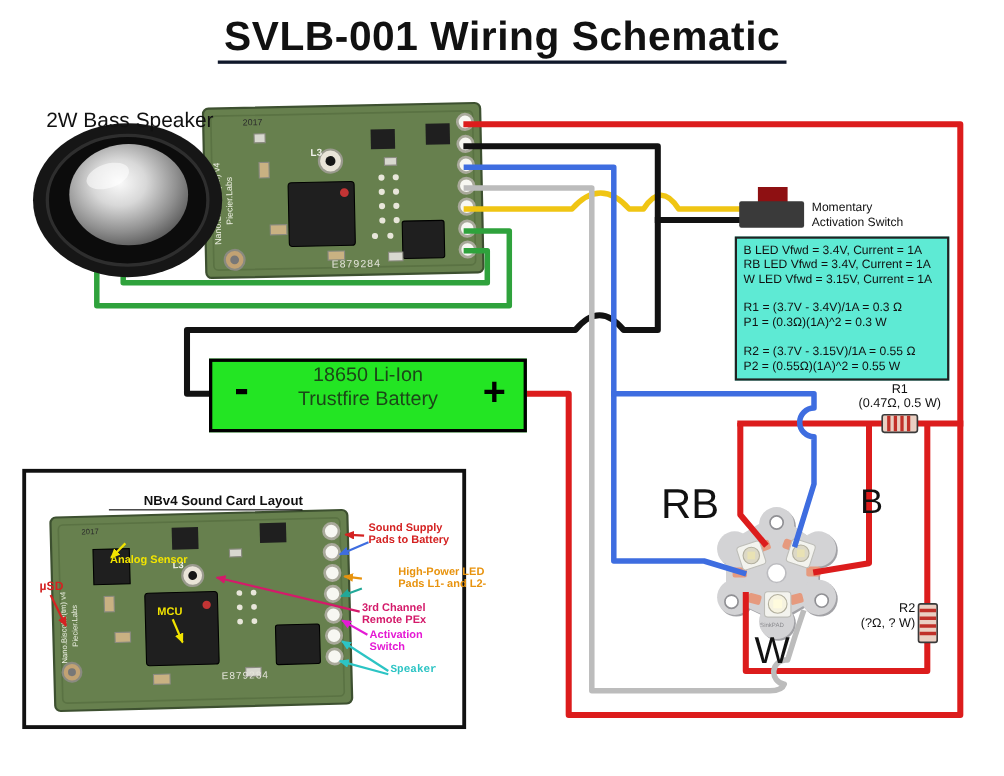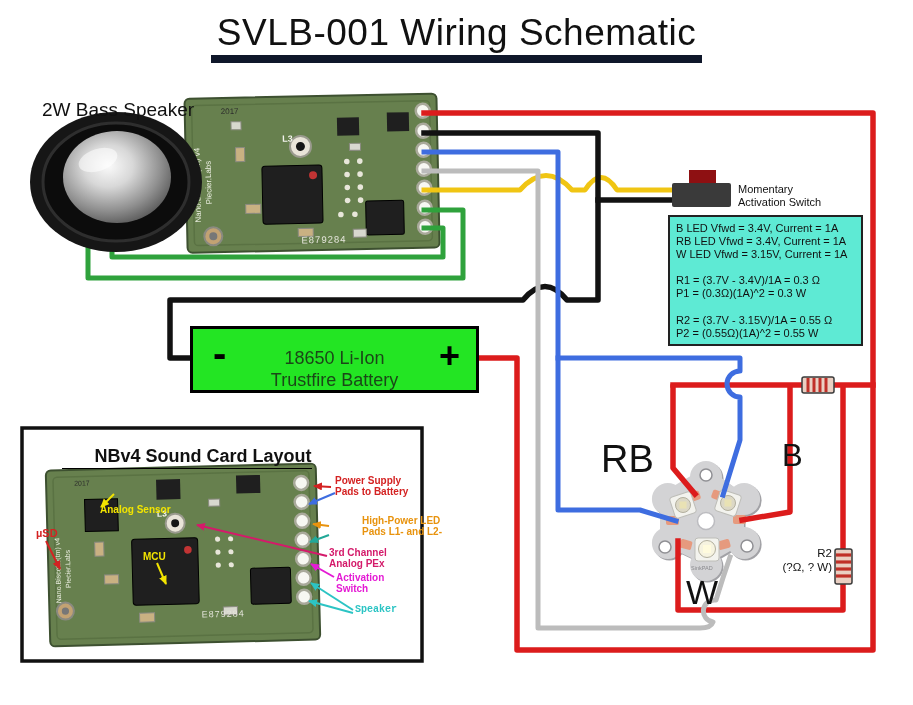--- a/index.html
+++ b/index.html
@@ -11,40 +11,40 @@
   .w{fill:none;stroke-linecap:square;stroke-linejoin:round;}
   .wred{stroke:var(--wire_red);stroke-width:5.5px;}
   .wblk{stroke:var(--wire_black);stroke-width:5.5px;}
   .wblu{stroke:var(--wire_blue);stroke-width:5px;}
   .wgry{stroke:var(--wire_gray);stroke-width:5px;}
   .wyel{stroke:var(--wire_yellow);stroke-width:5px;}
   .wgrn{stroke:var(--wire_green);stroke-width:5px;}
   .annline{stroke-width:2px;fill:none;}
   
   .title{top:12px;left:0;width:913px;text-align:center;}
-  .title span{display:inline-block;font-size:37px;font-weight:normal;letter-spacing:.5px;
-              border-bottom:8px solid #0f172a;padding:0 6px 1px 6px;}
+  .title span{display:inline-block;font-size:37px;font-weight:bold;letter-spacing:.5px;
+              border-bottom:3px solid #0f172a;padding:0 6px 1px 6px;}
   .speaker-label{left:42px;top:99px;font-size:19px;}
   .switch-label{left:738px;top:183px;font-size:11px;line-height:13px;}
   .spec-box{left:668px;top:215px;width:179px;height:117px;border:2px solid #222;
             background:#5eead4;padding:5px 6px;font-size:11px;line-height:13.1px;white-space:nowrap;}
   .spec-line{height:13.1px;}
   .battery{left:190px;top:326px;width:283px;height:61px;background:var(--battery_green);
            border:3px solid #000;}
-  .battery .bt{margin-top:18px;text-align:center;font-size:18px;line-height:22px;
+  .battery .bt{margin-top:0;text-align:center;font-size:18px;line-height:22px;
                color:var(--battery_text);}
   .battery .minus{position:absolute;left:20px;top:2px;font-size:40px;font-weight:bold;color:#000;}
   .battery .plus{position:absolute;right:16px;top:6px;font-size:36px;font-weight:bold;color:#000;}
   .r1-label{left:763px;top:348px;width:110px;text-align:center;font-size:11.5px;line-height:13px;}
   .r2-label{left:752px;top:547px;width:80px;text-align:right;font-size:11.5px;line-height:13.5px;}
   .star-rb{left:601px;top:438px;font-size:38px;}
   .star-b{left:782px;top:438px;font-size:31px;}
   .star-w{left:686px;top:573px;font-size:34px;}
   .layout-title{left:22px;top:446px;width:330px;text-align:center;}
-  .layout-title span{display:inline-block;font-size:18px;font-weight:bold;border-bottom:1.5px solid #000;padding-bottom:1px;padding-left:32px;}
+  .layout-title span{display:inline-block;font-size:12px;font-weight:bold;border-bottom:1.5px solid #000;padding-bottom:1px;padding-left:32px;}
   .ann{font-size:10px;font-weight:bold;line-height:11px;}
   .c-annred{color:var(--ann_red);}
   .c-annorange{color:var(--ann_orange);margin-left:31px;}
   .c-anncrimson{color:var(--ann_crimson);}
   .c-annmagenta{color:var(--ann_magenta);}
   .c-anncyan{color:var(--ann_cyan);font-family:Liberation Mono, monospace;}
   .c-annyellow{color:var(--ann_yellow);}
   .usd-label{font-size:11px;}
 </style>
 </head>
@@ -336,49 +336,53 @@
 
 <div class="ov battery">
   <div class="minus">-</div>
   <div class="bt">
     <div>18650 Li-Ion</div>
     <div>Trustfire Battery</div>
   </div>
   <div class="plus">+</div>
 </div>
 
+<div class="ov r1-label">
+  <div>R1</div>
+  <div>(0.47Ω, 0.5 W)</div>
+</div>
 
 <div class="ov r2-label">
   <div>R2</div>
   <div>(?Ω, ? W)</div>
 </div>
 
 <div class="ov star-rb">RB</div>
 <div class="ov star-b">B</div>
 <div class="ov star-w">W</div>
 
 <div class="ov layout-title">
   <span>NBv4 Sound Card Layout</span>
 </div>
 
 <div class="ov ann c-annyellow" style="left:100px;top:504px;">Analog Sensor</div>
 <div class="ov ann c-annred usd-label" style="left:36px;top:528px;">µSD</div>
 <div class="ov ann c-annyellow" style="left:143px;top:551px;">MCU</div>
 
 <div class="ov ann c-annred" style="left:335px;top:475px;">
-  <div>Power Supply</div>
+  <div>Sound Supply</div>
   <div>Pads to Battery</div>
 </div>
 <div class="ov ann c-annorange" style="left:331px;top:515px;">
   <div>High-Power LED</div>
   <div>Pads L1- and L2-</div>
 </div>
 <div class="ov ann c-anncrimson" style="left:329px;top:547px;">
   <div>3rd Channel</div>
-  <div>Analog PEx</div>
+  <div>Remote PEx</div>
 </div>
 <div class="ov ann c-annmagenta" style="left:336px;top:572px;">
   <div>Activation</div>
   <div>Switch</div>
 </div>
 <div class="ov ann c-anncyan" style="left:355px;top:604px;">Speaker</div>
 
 </div>
 
 </body></html>

